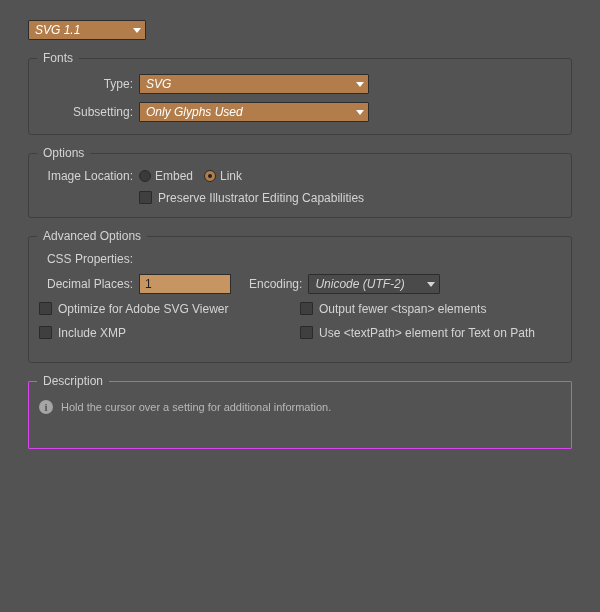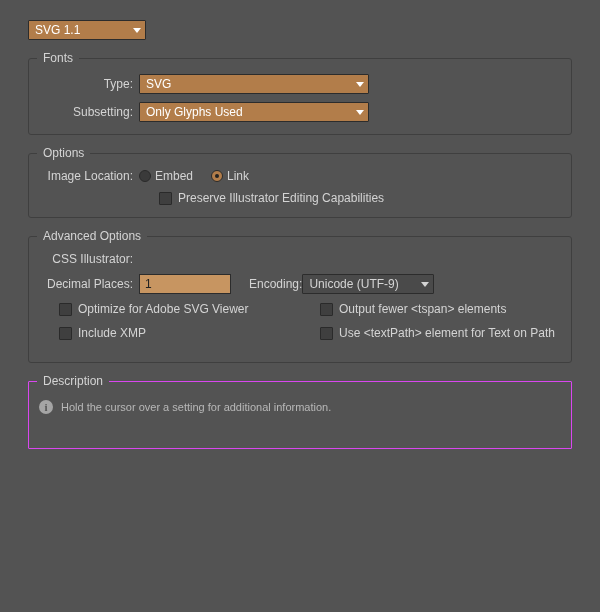--- a/index.html
+++ b/index.html
@@ -59,61 +59,60 @@
     cursor: pointer;
   }
   .select.dark {
     background: #4a4a4a;
     color: #d4d4d4;
   }
   .select .sel-text {
     flex: 1;
     overflow: hidden;
     white-space: nowrap;
+    font-style: italic;
   }
   .select .sel-arrow {
     margin-left: 8px;
     flex: 0 0 auto;
   }
   .input-hl {
     background: #c79561;
     border: 1px solid #2c2c2c;
     height: 20px;
     padding: 0 5px;
     color: #222;
     font-size: 12px;
   }
   .radio {
     display: inline-flex;
     align-items: center;
-    margin-right: 18px;
+    margin-right: 11px;
     cursor: pointer;
   }
   .radio .dot {
     width: 12px; height: 12px;
     border-radius: 50%;
     border: 1px solid #2a2a2a;
     background: #3a3a3a;
     margin-right: 4px;
     display: flex; align-items: center; justify-content: center;
   }
   .radio.selected .dot {
     background: #b27d4a;
   }
   .radio.selected .dot::after {
     content: '';
     width: 4px; height: 4px; border-radius: 50%;
     background: #222;
   }
   .check {
     display: inline-flex;
-    align-items: center;
     margin-bottom: 10px;
     min-height: 14px;
-    margin-left: 20px;
   }
   .check .box {
     width: 13px; height: 13px;
     border: 1px solid #2a2a2a;
     background: #3f3f3f;
     margin-right: 6px;
     flex-shrink: 0;
     border-radius: 1px;
     cursor: pointer;
   }
@@ -239,30 +238,30 @@
         <span class="box"></span>
         <span class="clabel">Preserve Illustrator Editing Capabilities</span>
       </span>
     </div>
   </div>
 
   <div class="field-group">
     <span class="field-group-title">Advanced Options</span>
 
     <div class="row">
-      <span class="row-label">CSS Illustrator:</span>
+      <span class="row-label">CSS Properties:</span>
     </div>
 
     <div class="row">
       <span class="row-label">Decimal Places:</span>
       <input class="input-hl" style="width: 92px;" value="1">
       <span style="width:18px;"></span>
-      <span style="margin-right:0;">Encoding:</span>
+      <span style="margin-right:6px;">Encoding:</span>
       <div class="select dark" style="width:132px;">
-        <span class="sel-text">Unicode (UTF-9)</span>
+        <span class="sel-text">Unicode (UTF-2)</span>
         <span class="sel-arrow">
           <svg class="tri" width="8" height="5">
               <polygon points="0,0 8,0 4,5" fill="#d4d4d4"></polygon>
             </svg>
         </span>
       </div>
     </div>
 
     <div class="two-col" style="margin-top:8px;">
       <div class="col">

